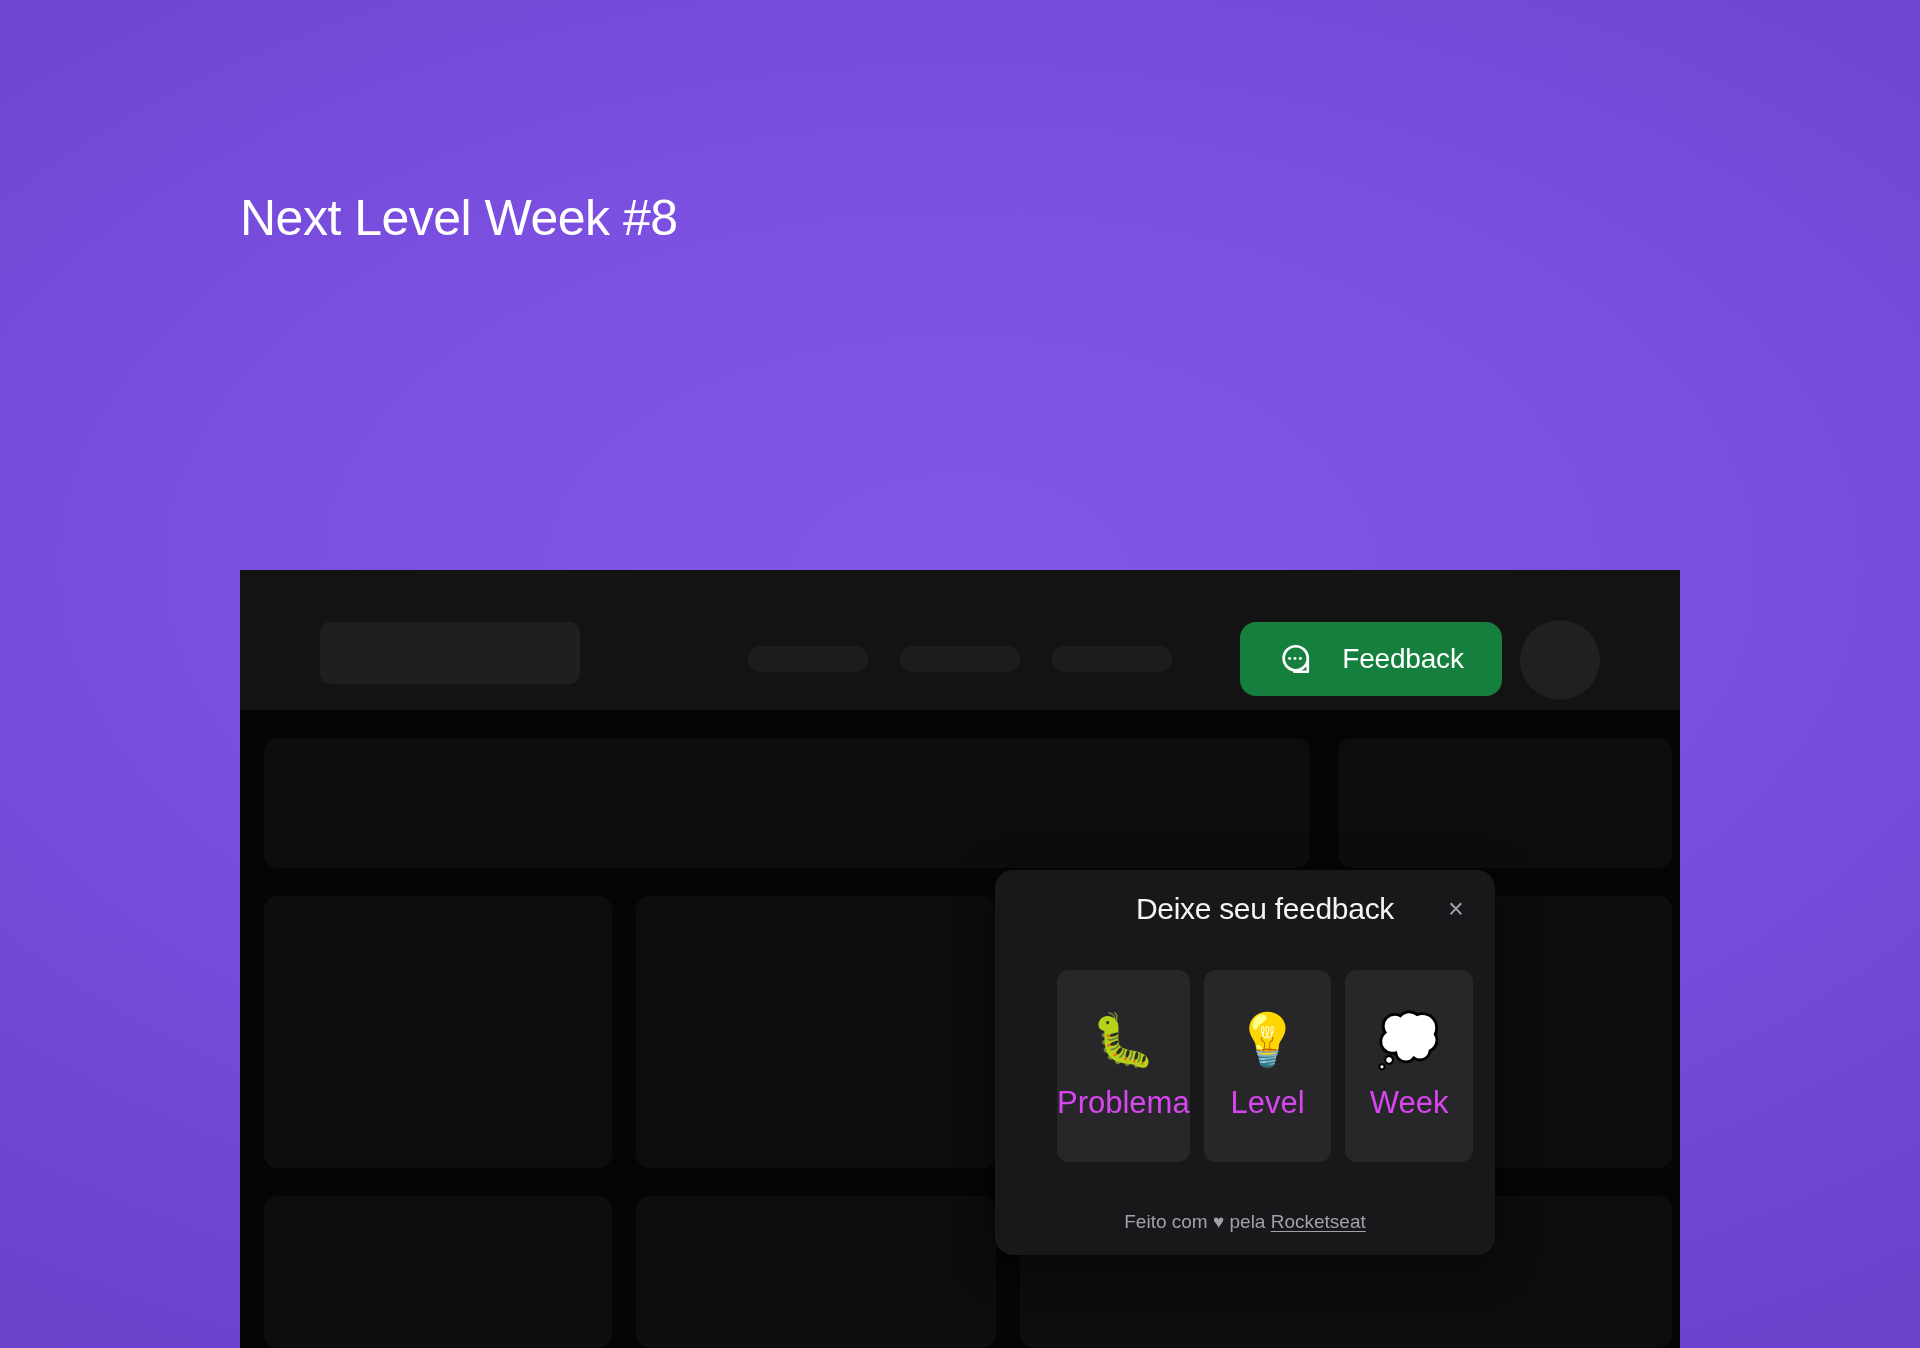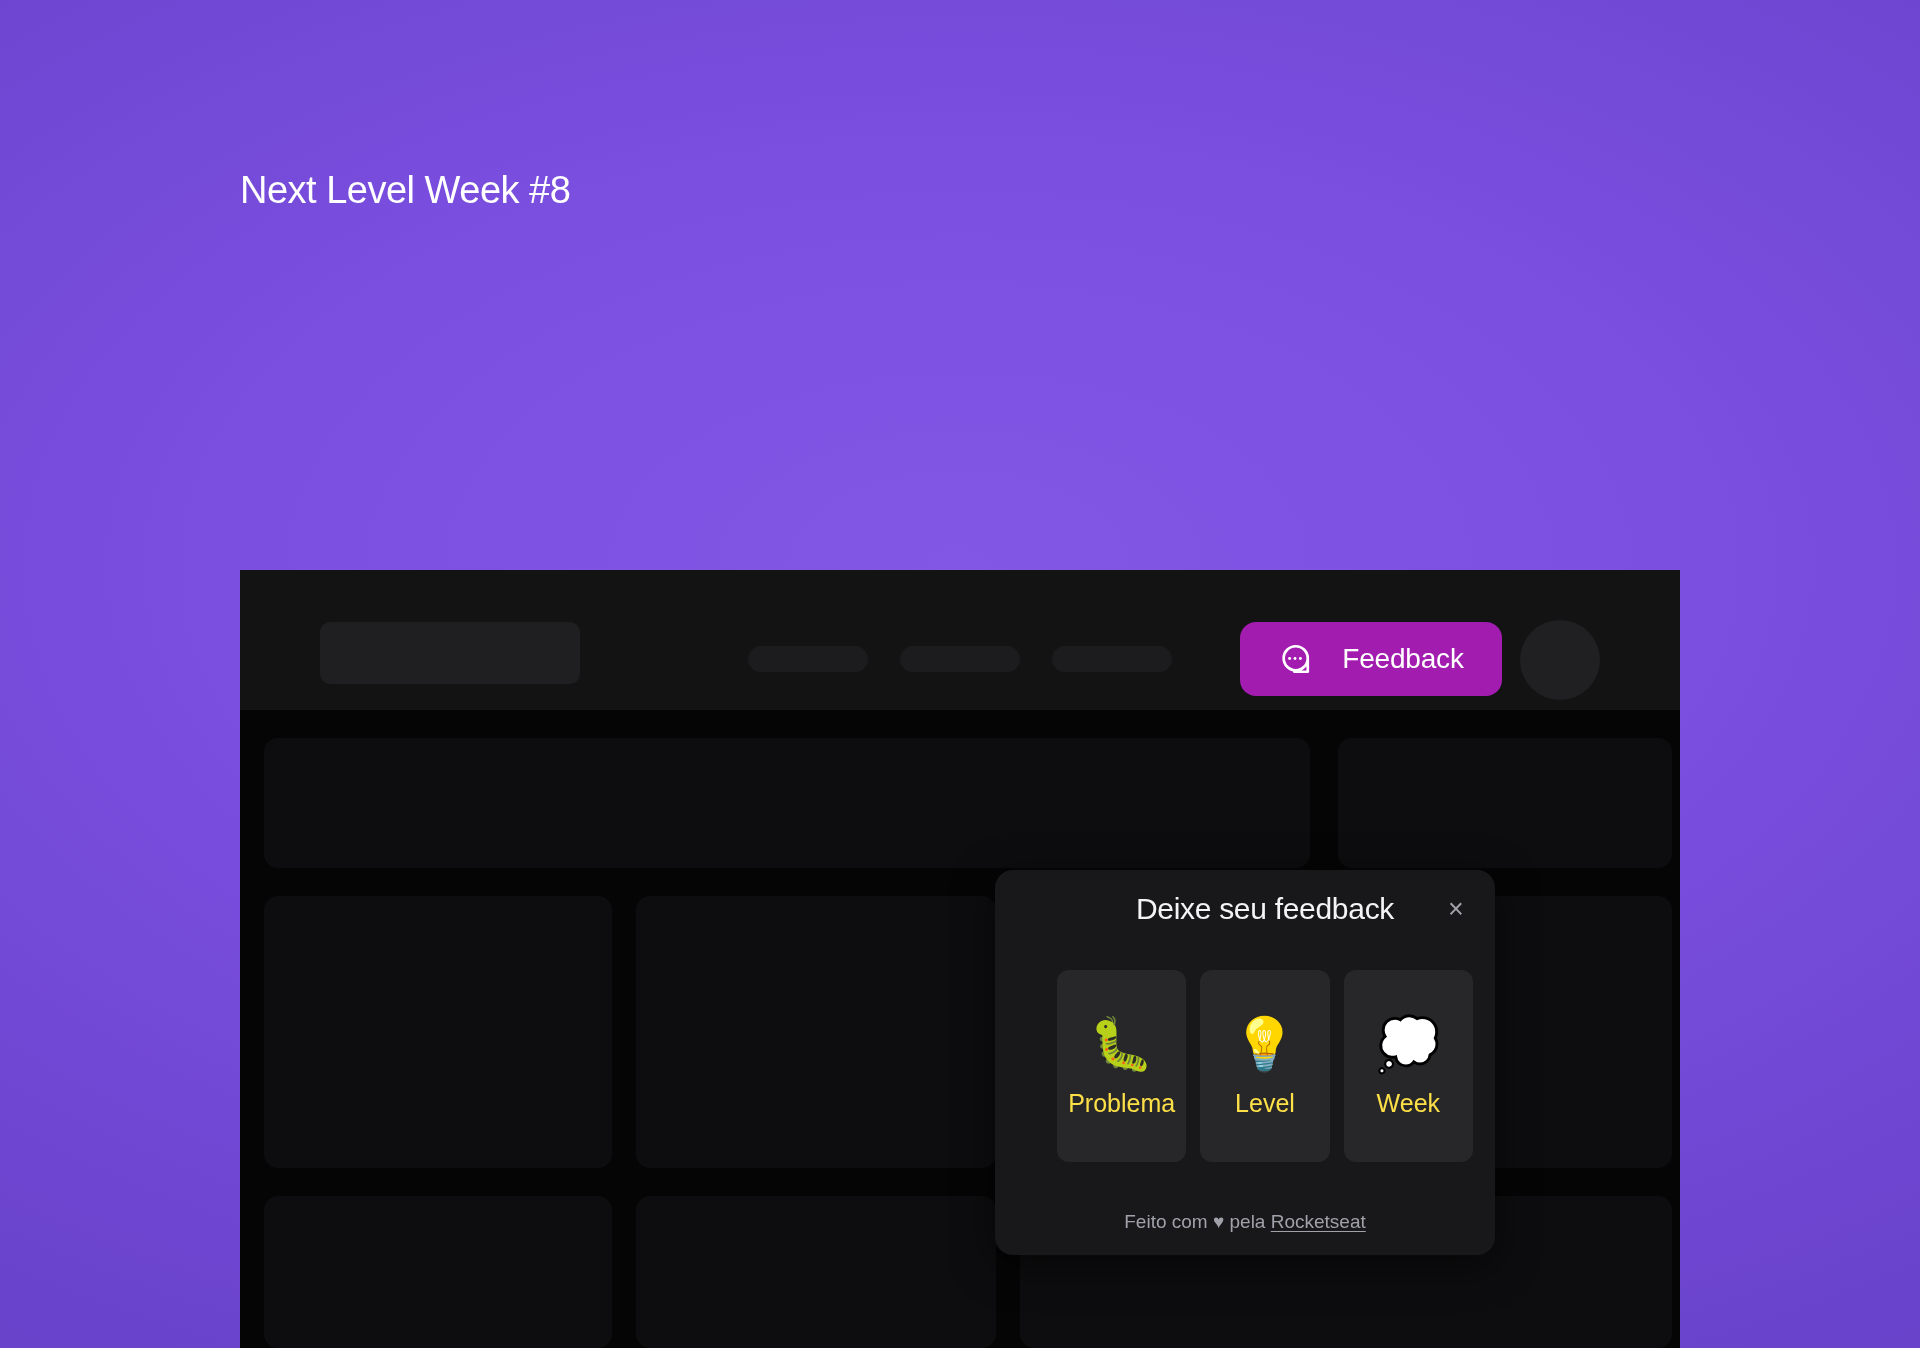--- a/index.html
+++ b/index.html
@@ -23,22 +23,22 @@
 
   .hero-title{
     font-size:108px;
     line-height:1.05;
     font-weight:700;
     color:#FFFFFF;
     letter-spacing:-1.5px;
     white-space:nowrap;
   }
   .hero-subtitle{
-    margin-top:20px;
-    font-size:38px;
+    margin-top:41px;
+    font-size:50px;
     line-height:1.1;
     font-weight:400;
     color:#FFFFFF;
     letter-spacing:-0.5px;
     white-space:nowrap;
   }
 
   
   .mockup{
     position:absolute;
@@ -62,21 +62,21 @@
   }
   .sk-logo{ left:80px;  top:52px; width:260px; height:62px; border-radius:10px; }
   .sk-nav1{ left:508px; top:76px; width:120px; height:26px; border-radius:13px; background:#1C1C1E;}
   .sk-nav2{ left:660px; top:76px; width:120px; height:26px; border-radius:13px; background:#1C1C1E;}
   .sk-nav3{ left:812px; top:76px; width:120px; height:26px; border-radius:13px; background:#1C1C1E;}
 
   .feedback-btn{
     position:absolute;
     left:1000px; top:52px;
     width:262px; height:74px;
-    background:#a21caf;
+    background:#15803d;
     border-radius:16px;
     border:none;
     display:flex;
     align-items:center;
     justify-content:center;
     gap:30px;
     cursor:pointer;
   }
   .feedback-btn-label{
     color:#FFFFFF;
@@ -170,22 +170,22 @@
   }
   .option-emoji{
     font-size:52px;
     line-height:1;
     height:58px;
     display:flex;
     align-items:center;
     justify-content:center;
   }
   .option-label{
-    color:#fde047;
-    font-size:25px;
+    color:#d946ef;
+    font-size:31px;
     font-weight:400;
   }
 
   .popup-footer{
     position:absolute;
     left:0; right:0; bottom:22px;
     text-align:center;
     color:#A1A1AA;
     font-size:19px;
     margin-top:16px;

